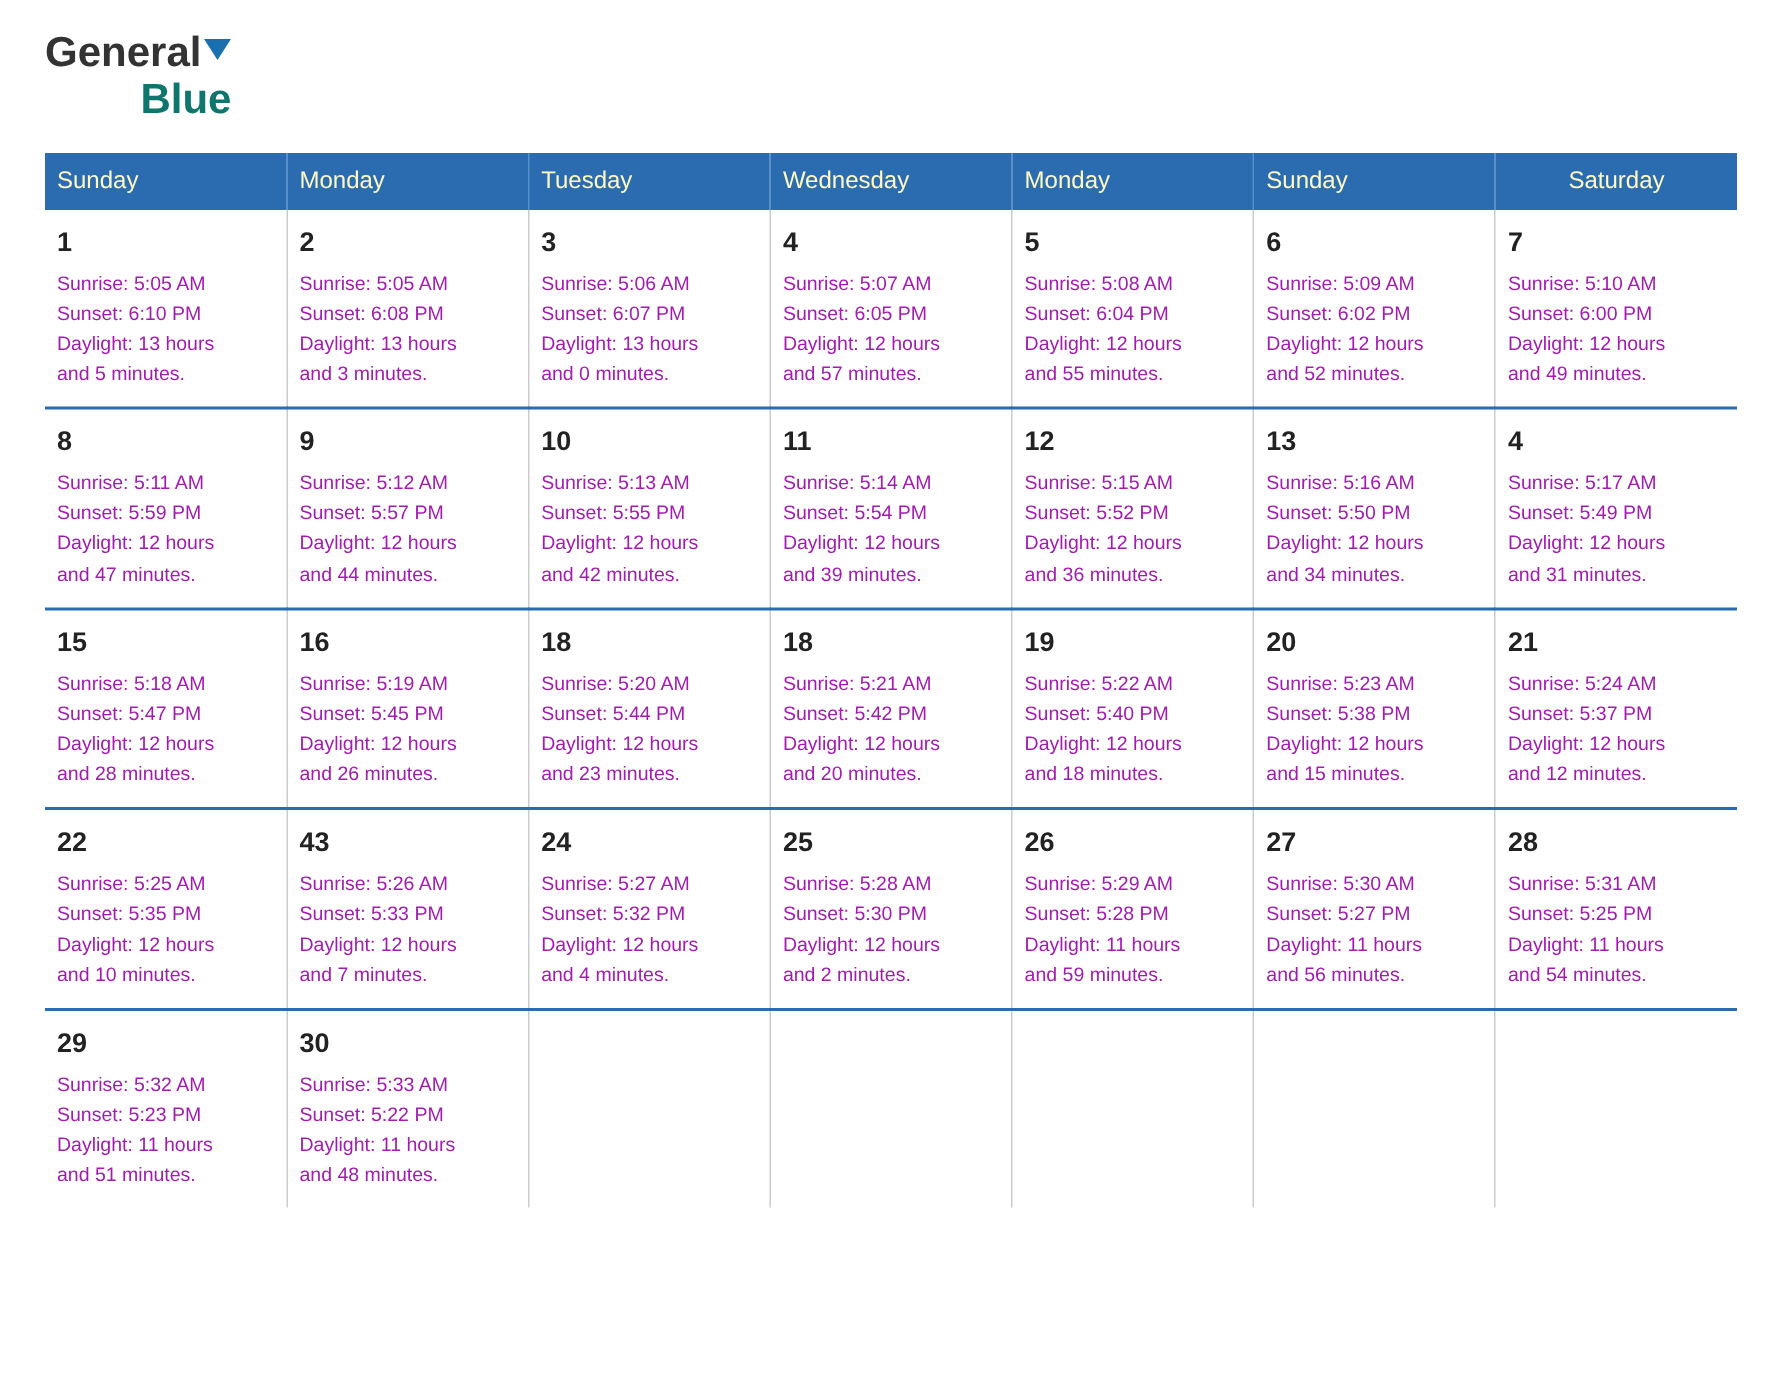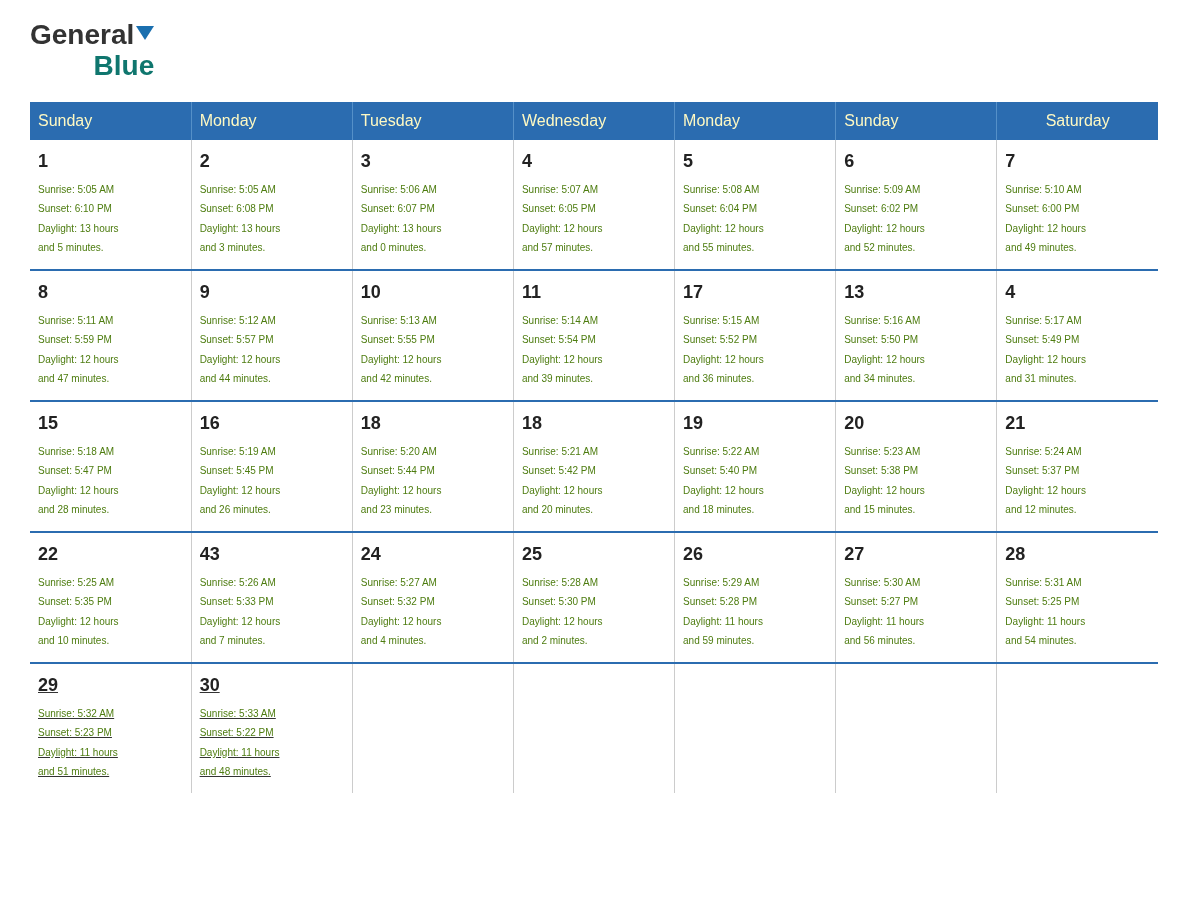--- a/index.html
+++ b/index.html
@@ -91,30 +91,29 @@
       border-right: none;
     }
     .day-number {
       font-size: 18px;
       font-weight: bold;
       color: #222;
       display: block;
       margin-bottom: 4px;
     }
     .day-info {
-      color: #4d7c0f;
-      font-size: 10px;
+      color: #a21caf;
+      font-size: 13px;
       line-height: 1.55;
     }
     .empty-cell {
       background: #fff;
     }
     tbody tr:last-child {
       border-bottom: none;
-      text-decoration: underline;
     }
   </style>
 </head>
 <body>
 
 <div class="header">
   <div class="logo">
     <div class="logo-text">
       General<span class="logo-triangle"></span><br><span class="blue">Blue</span>
     </div>
@@ -179,21 +178,21 @@
         </td>
         <td>
           <span class="day-number">10</span>
           <span class="day-info">Sunrise: 5:13 AM<br>Sunset: 5:55 PM<br>Daylight: 12 hours<br>and 42 minutes.</span>
         </td>
         <td>
           <span class="day-number">11</span>
           <span class="day-info">Sunrise: 5:14 AM<br>Sunset: 5:54 PM<br>Daylight: 12 hours<br>and 39 minutes.</span>
         </td>
         <td>
-          <span class="day-number">17</span>
+          <span class="day-number">12</span>
           <span class="day-info">Sunrise: 5:15 AM<br>Sunset: 5:52 PM<br>Daylight: 12 hours<br>and 36 minutes.</span>
         </td>
         <td>
           <span class="day-number">13</span>
           <span class="day-info">Sunrise: 5:16 AM<br>Sunset: 5:50 PM<br>Daylight: 12 hours<br>and 34 minutes.</span>
         </td>
         <td>
           <span class="day-number">4</span>
           <span class="day-info">Sunrise: 5:17 AM<br>Sunset: 5:49 PM<br>Daylight: 12 hours<br>and 31 minutes.</span>
         </td>

